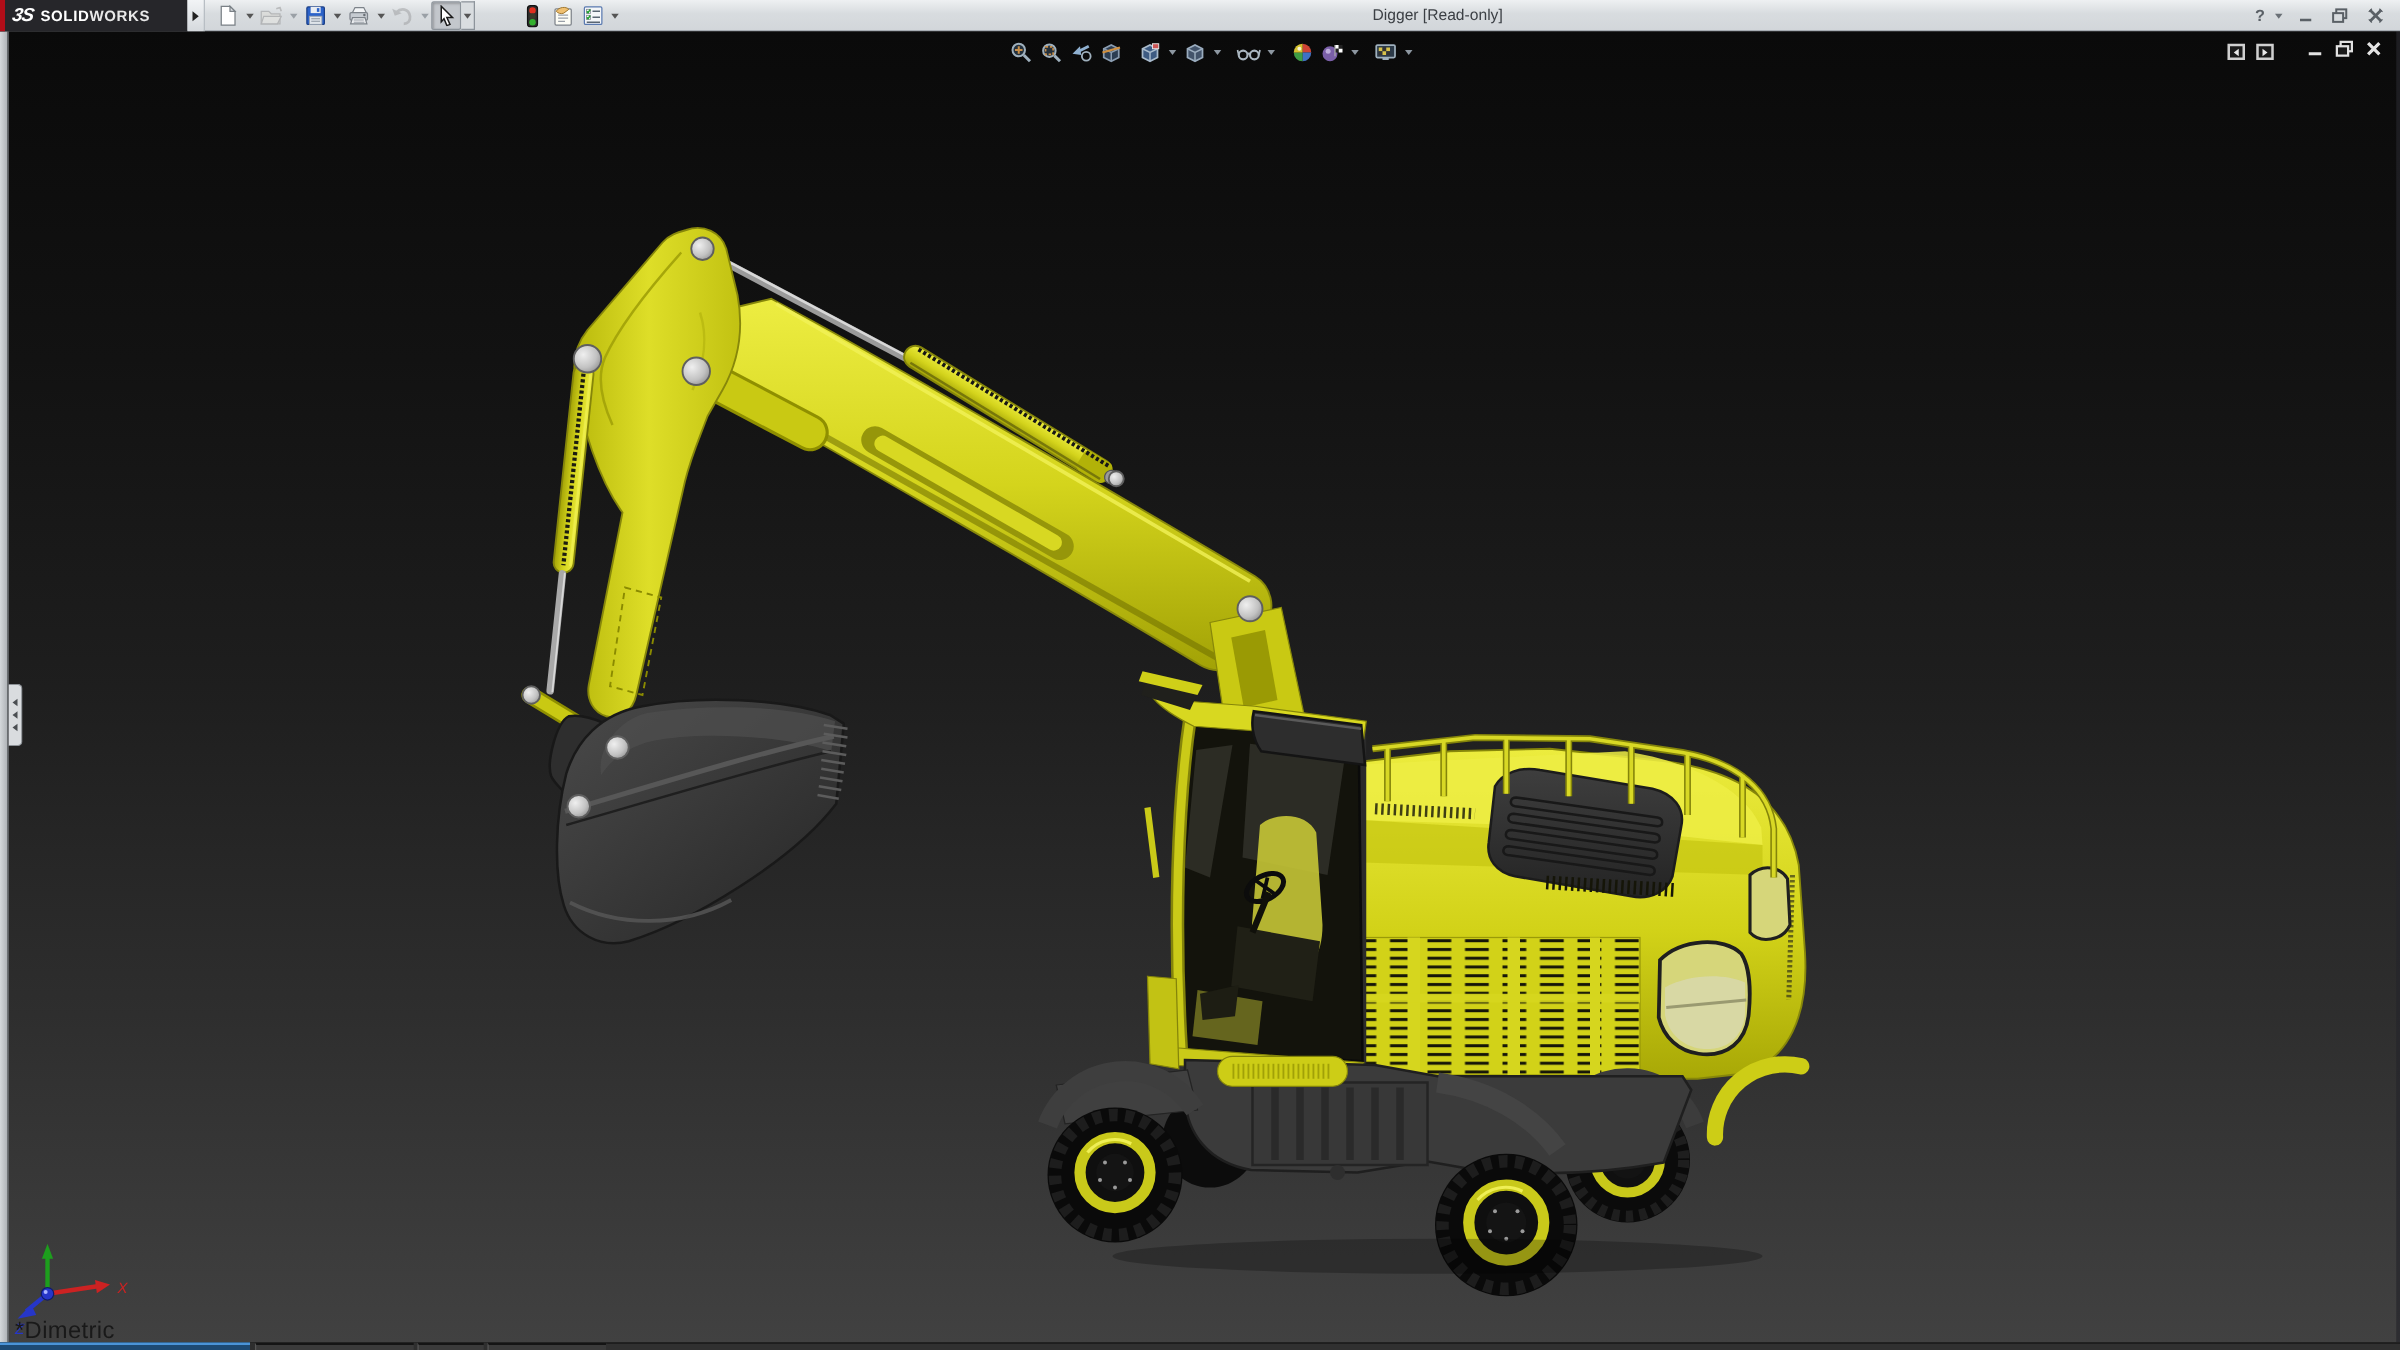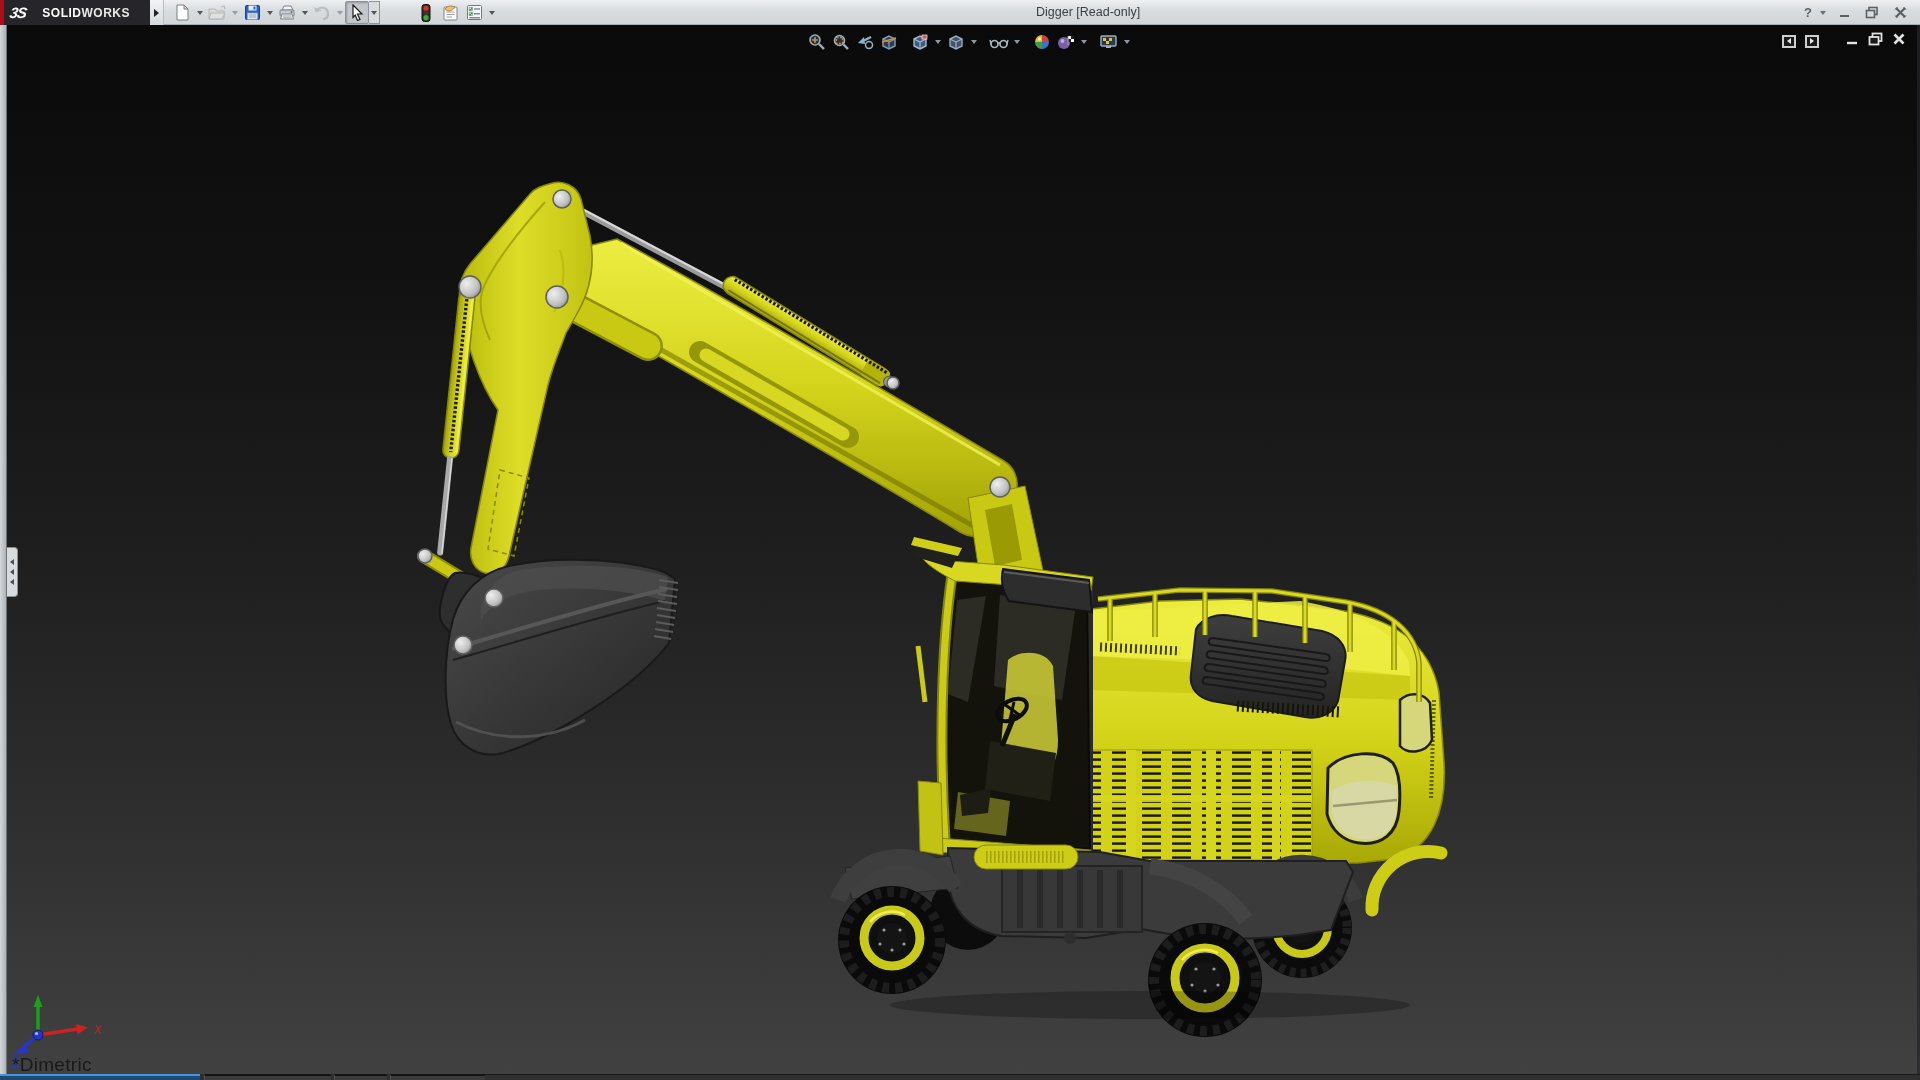--- a/index.html
+++ b/index.html
@@ -8,38 +8,38 @@
 
   
   .titlebar { position:absolute; left:0; top:0; width:1920px; height:25px;
     background:linear-gradient(180deg,#eef0f2 0%,#d8dcdf 45%,#d2d6da 100%);
     border-bottom:1px solid #a7adb3; z-index:50; }
   .logo { position:absolute; left:0; top:0; width:150px; height:25px; background:#26262a;
     display:flex; align-items:center; padding-left:10px; }
   .logo-redbar { position:absolute; left:0; top:0; width:4px; height:25px; background:#b00d18; }
   .brand-glyph { color:#fff; font-style:italic; font-weight:bold; font-size:15px;
     transform:skewX(-10deg); margin-right:6px; letter-spacing:-1px; }
-  .brand-bold { color:#fff; font-weight:bold; font-size:12px; letter-spacing:.5px;margin-left:10px; }
+  .brand-bold { color:#fff; font-weight:bold; font-size:12px; letter-spacing:.5px; }
   .brand-light { color:#e8e8e8; font-weight:bold; font-size:12px; letter-spacing:.5px; }
   .flyout-tab { position:absolute; left:150px; top:0; width:14px; height:25px;
     background:linear-gradient(180deg,#f2f4f6,#d5d9dd); border-right:1px solid #b8bec4;
     display:flex; align-items:center; justify-content:center; }
   .flyout-tab .tri-r { width:0; height:0; border-left:5px solid #222; border-top:4px solid transparent; border-bottom:4px solid transparent; }
 
   .tb-icons { position:absolute; left:170px; top:0; height:25px; display:flex; align-items:center; }
   .tb-btn { width:24px; height:23px; display:flex; align-items:center; justify-content:center; border-radius:2px; }
   .tb-caret { width:11px; height:23px; display:flex; align-items:center; justify-content:center; }
   .caret-down { width:0; height:0; border-top:4px solid #555; border-left:3.5px solid transparent; border-right:3.5px solid transparent; }
   .caret-dim .caret-down { border-top-color:#9aa0a6; }
   .tb-btn.pressed { background:#c3c7cc; border:1px solid #8d949b; box-shadow:inset 1px 1px 2px rgba(0,0,0,.25); }
   .tb-caret.pressed { background:#d9dde0; border:1px solid #8d949b; border-left:none; height:23px; }
   .tb-gap { width:34px; }
   .disabled { opacity:.45; filter:grayscale(.8); }
 
-  .win-title { position:absolute; left:1036px; top:0; height:25px; line-height:25px;
+  .win-title { position:absolute; left:1098px; top:0; height:25px; line-height:25px;
     font-size:12.5px; color:#3b3f44; }
   .win-ctrls { position:absolute; right:10px; top:0; height:25px; display:flex; align-items:center; gap:8px; }
   .help-glyph { font-size:13px; font-weight:bold; color:#5a6066; }
   .ctrl-glyph { width:20px; height:18px; display:flex; align-items:center; justify-content:center; }
 
   
   .viewport { position:absolute; left:0; top:25px; width:1920px; height:1049px;
     background:linear-gradient(180deg,#0a0a0a 0%,#121212 25%,#1e1e1e 50%,#2e2e2e 75%,#414141 100%);
     overflow:hidden; }
   .viewport-edge { position:absolute; right:0; top:0; width:3px; height:100%; background:#25252b; opacity:.7; }

